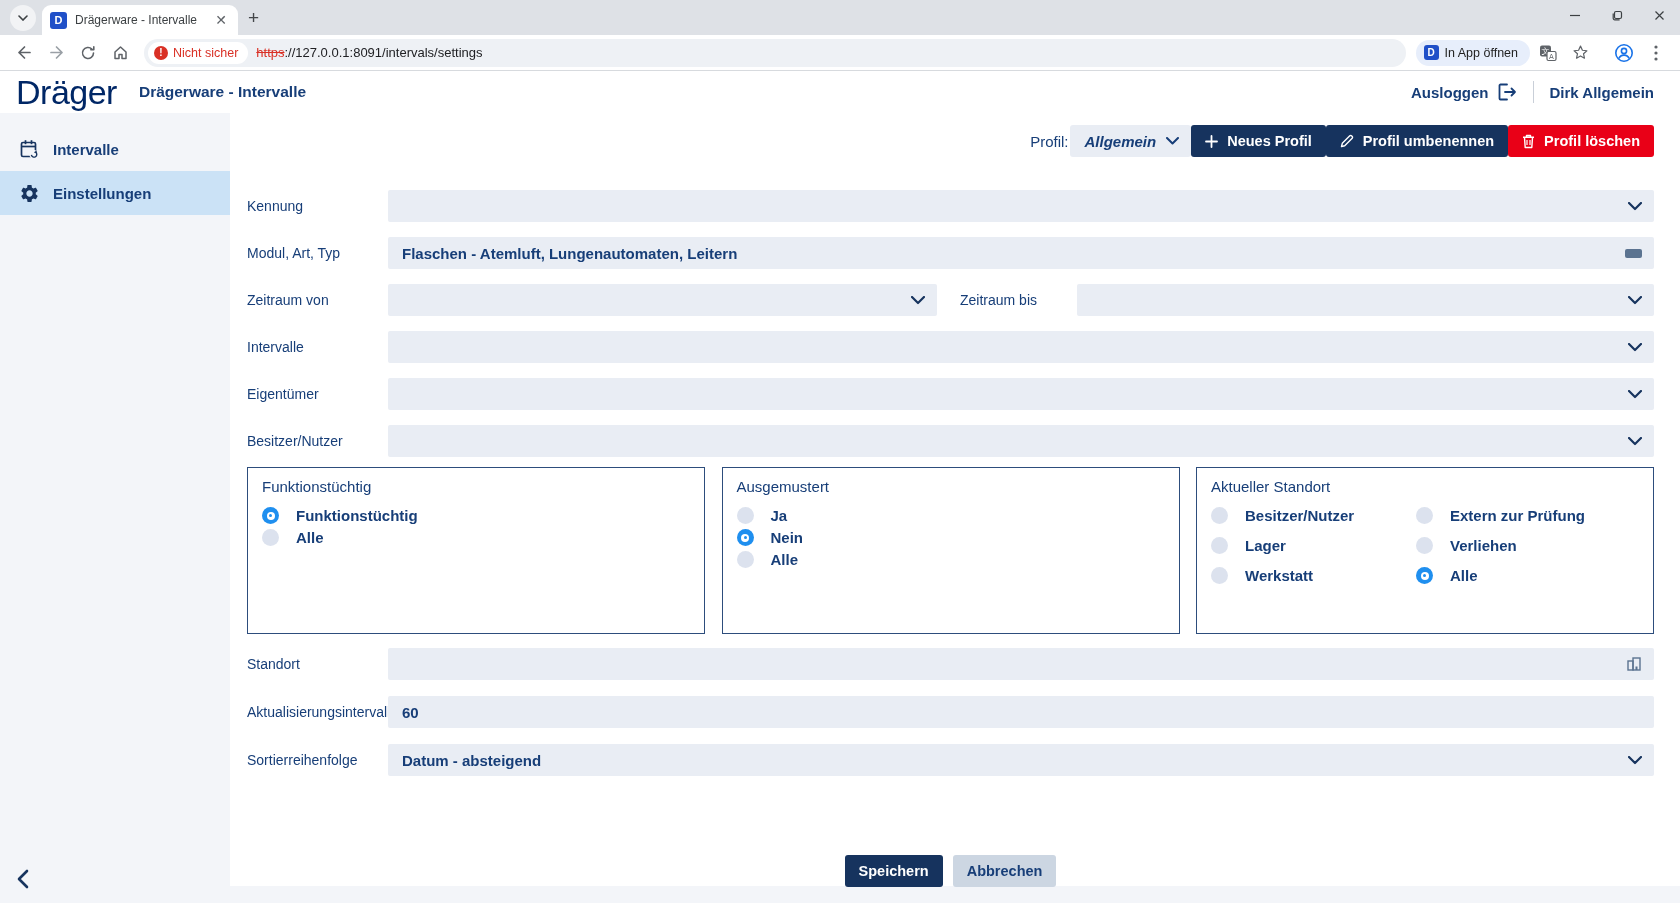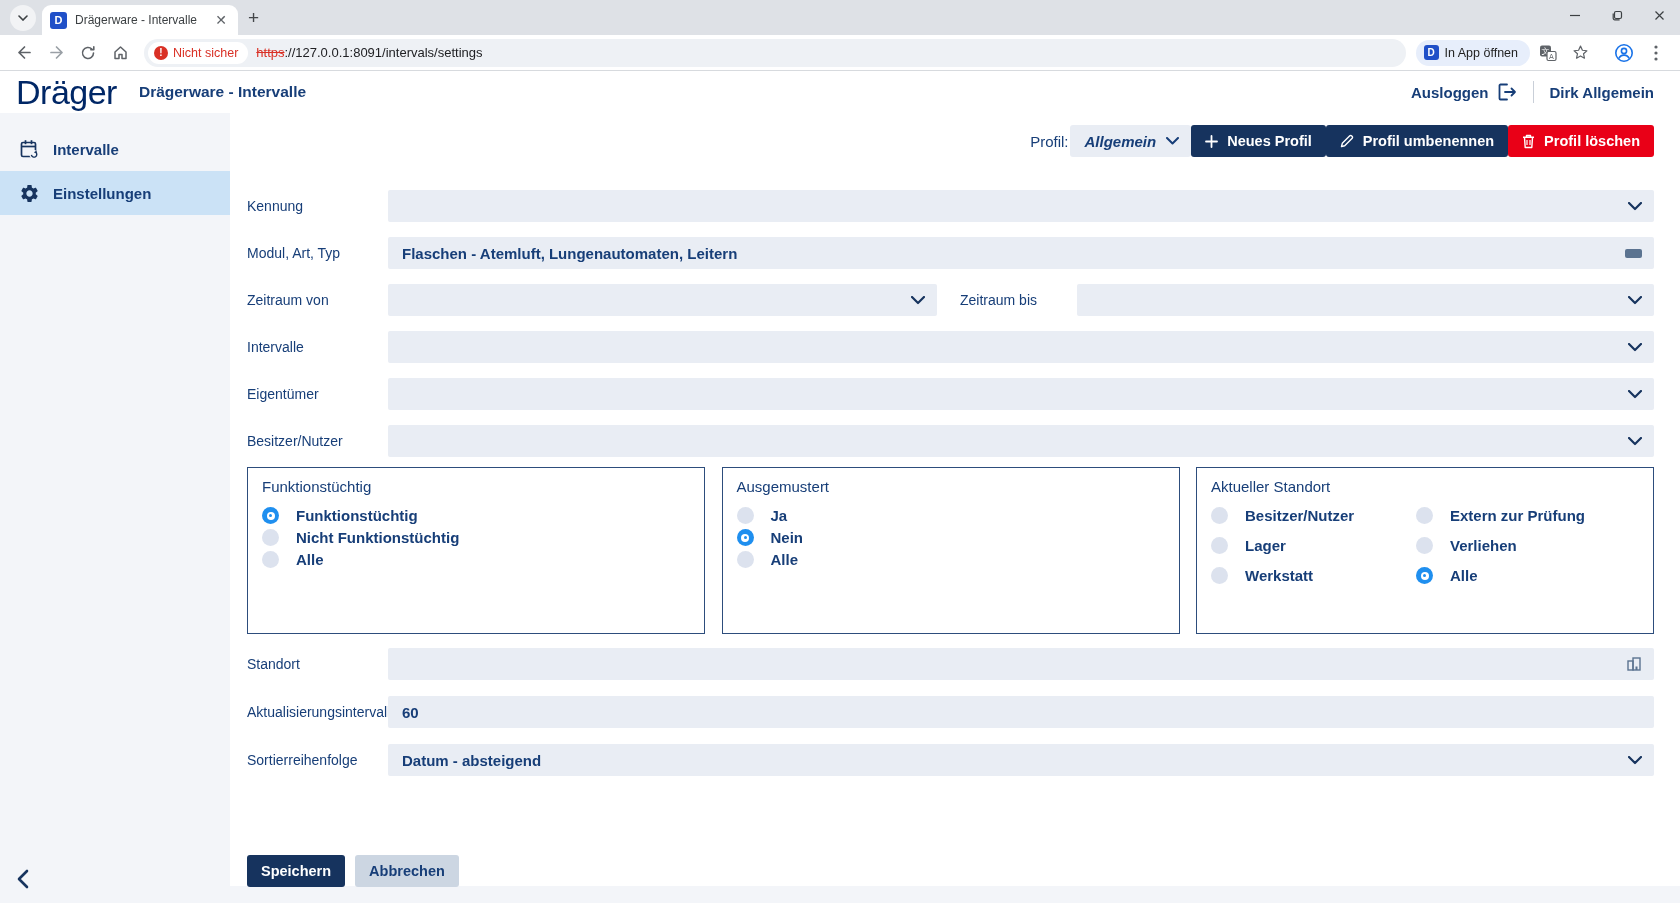--- a/index.html
+++ b/index.html
@@ -93,21 +93,21 @@
   .radio { width:17px; height:17px; border-radius:50%; background:#dce2ee; position:relative; flex:none; }
   .radio.sel { background:#1f8fef; }
   .radio.sel::after { content:""; position:absolute; left:50%; top:50%; width:8px; height:8px;
     margin:-4px 0 0 -4px; border-radius:50%; background:#ffffff; }
   .radio.sel::before { content:""; position:absolute; left:50%; top:50%; width:3px; height:3px;
     margin:-1.5px 0 0 -1.5px; border-radius:50%; background:#1f8fef; z-index:1; }
   .group-grid { display:grid; grid-template-columns:205px 1fr; row-gap:13px; }
   .group-grid .opt { margin-bottom:0; }
 
   
-  .actions { display:flex; justify-content:flex-start; gap:10px; margin-top:79px; }
+  .actions { display:flex; justify-content:center; gap:10px; margin-top:79px; }
   .btn-save { background:#16335e; }
   .btn-cancel { background:#ccd6e2; color:#173e78; }
 </style>
 <title>Drägerware - Intervalle</title></head>
 <body>
 
 <div class="tabstrip">
   <div class="tab-search">
     <svg width="10" height="6" viewBox="0 0 10 6">
         <path d="M1 1l4 4 4-4" stroke="#3c4043" stroke-width="1.6" fill="none" stroke-linecap="round"></path>
@@ -350,24 +350,20 @@
     <div class="groups">
 
       <div class="group">
         <div class="group-title">Funktionstüchtig</div>
         <div class="opt">
           <span class="radio sel"></span>
           <span class="opt-label">Funktionstüchtig</span>
         </div>
         <div class="opt">
           <span class="radio"></span>
-          <span class="opt-label">Nicht Funktionstüchtig</span>
-        </div>
-        <div class="opt">
-          <span class="radio"></span>
           <span class="opt-label">Alle</span>
         </div>
       </div>
 
       <div class="group">
         <div class="group-title">Ausgemustert</div>
         <div class="opt">
           <span class="radio"></span>
           <span class="opt-label">Ja</span>
         </div>

